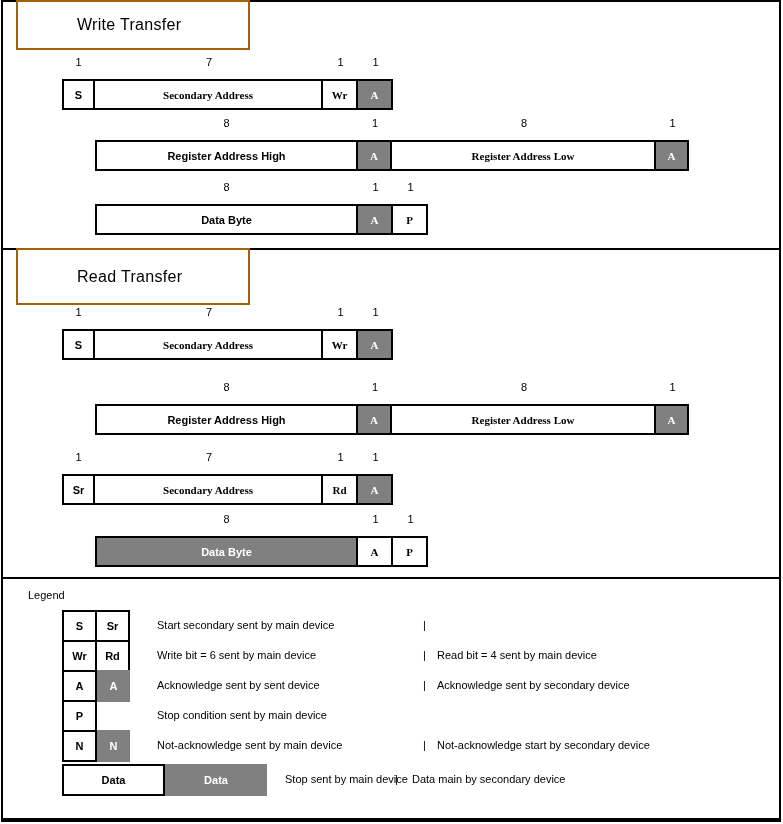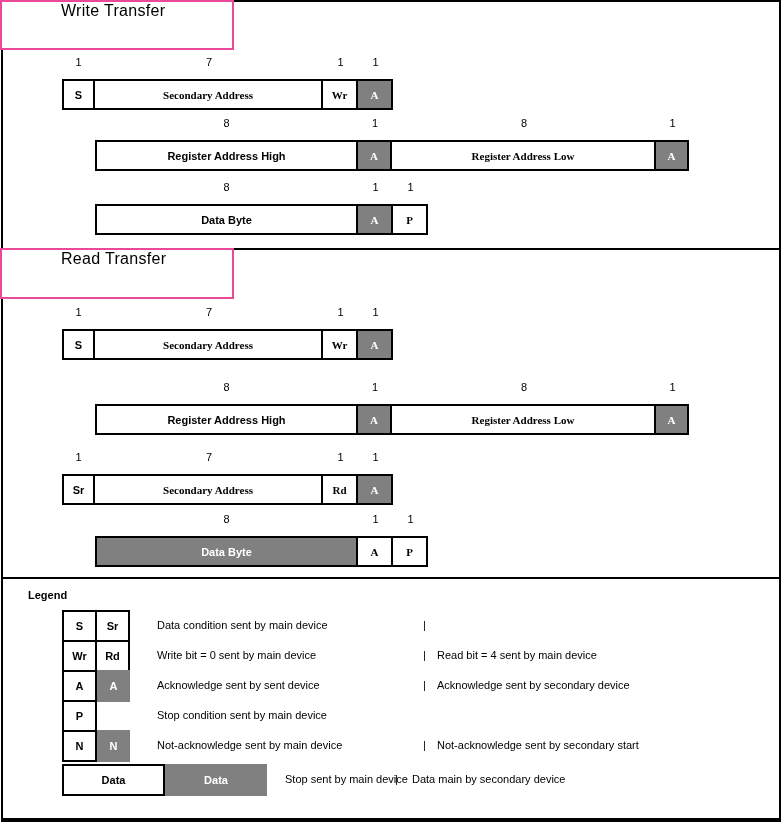--- a/index.html
+++ b/index.html
@@ -5,43 +5,43 @@
   html,body{margin:0;padding:0;background:#fff;}
   #canvas{position:relative;width:783px;height:824px;background:#fff;
           font-family:"Liberation Sans","DejaVu Sans",sans-serif;color:#000;overflow:hidden;}
 
   
   .section{position:absolute;left:1px;width:780px;border:2px solid #000;background:#fff;box-sizing:border-box;}
   #sec-write{top:0;height:250px;}
   #sec-read{top:248px;height:331px;}
   #sec-legend{top:577px;height:245px;border-bottom-width:4px;}
 
-  .titlebox{position:absolute;left:0;width:234px;border:2px solid #ec4899;background:#fff;
-            box-sizing:border-box;z-index:3;display:flex;}
+  .titlebox{position:absolute;left:16px;width:234px;border:2px solid #a16207;background:#fff;
+            box-sizing:border-box;z-index:3;display:flex;align-items:center;}
   #title-write{top:0;height:50px;}
-  #title-read{top:248px;height:51px;}
+  #title-read{top:248px;height:57px;}
   .titlebox span{padding-left:59px;font-size:16px;letter-spacing:.3px;}
 
   
   .bitrow{position:absolute;display:flex;z-index:2;}
   .cell{display:flex;flex-direction:column;box-sizing:border-box;}
   .bits{height:23px;font-size:11px;line-height:13px;text-align:center;}
   .box{height:31px;border:2px solid #000;box-sizing:border-box;background:#fff;
        display:flex;align-items:center;justify-content:center;
        font-size:11px;font-weight:bold;white-space:nowrap;}
   .cell:not(:first-child) .box{border-left:none;font-family:Liberation Serif, serif;}
   .gray{background:#808080;color:#fff;}
   .w33{width:33px}.w228{width:228px}.w35{width:35px}.w263{width:263px}.w34{width:34px}.w264{width:264px}
 
   
   #w-row1{left:62px;top:56px;}  #w-row2{left:95px;top:117px;}  #w-row3{left:95px;top:181px;}
   #r-row1{left:62px;top:306px;} #r-row2{left:95px;top:381px;}  #r-row3{left:62px;top:451px;} #r-row4{left:95px;top:513px;}
 
   
-  #legend-title{position:absolute;left:28px;top:589px;font-size:11px;font-weight:bold;z-index:2;}
+  #legend-title{position:absolute;left:28px;top:589px;font-size:11px;font-weight:normal;z-index:2;}
   #legend-rows{position:absolute;left:62px;top:610px;width:710px;height:182px;z-index:2;}
   .lrow{position:absolute;left:0;width:710px;height:30px;}
   .lr0{top:0}.lr1{top:30px}.lr2{top:60px}.lr3{top:90px}.lr4{top:120px}.lr5{top:154px}
   .lcell{position:absolute;top:0;height:32px;border:2px solid #000;background:#fff;box-sizing:border-box;
          display:flex;align-items:center;justify-content:center;font-size:11px;font-weight:bold;}
   .lc1{left:0;width:35px;}
   .lc2{left:33px;width:35px;}
   .lc2.lgray{left:35px;width:33px;border:none;background:#808080;color:#fff;}
   .lw1{left:0;width:103px;}
   .lw2{left:103px;width:102px;border:none;background:#808080;color:#fff;}
@@ -189,28 +189,28 @@
       <div class="box">P</div>
     </div>
   </div>
 
   <div id="legend-title">Legend</div>
   <div id="legend-rows">
 
     <div class="lrow lr0">
       <div class="lcell lc1">S</div>
       <div class="lcell lc2">Sr</div>
-      <div class="ldesc d1">Data condition sent by main device</div>
+      <div class="ldesc d1">Start secondary sent by main device</div>
       <div class="lsep sep">|</div>
     </div>
 
     <div class="lrow lr1">
       <div class="lcell lc1">Wr</div>
       <div class="lcell lc2">Rd</div>
-      <div class="ldesc d1">Write bit = 0 sent by main device</div>
+      <div class="ldesc d1">Write bit = 6 sent by main device</div>
       <div class="lsep sep">|</div>
       <div class="ldesc d2">Read bit = 4 sent by main device</div>
     </div>
 
     <div class="lrow lr2">
       <div class="lcell lc1">A</div>
       <div class="lcell lc2 lgray">A</div>
       <div class="ldesc d1">Acknowledge sent by sent device</div>
       <div class="lsep sep">|</div>
       <div class="ldesc d2">Acknowledge sent by secondary device</div>
@@ -219,21 +219,21 @@
     <div class="lrow lr3">
       <div class="lcell lc1">P</div>
       <div class="ldesc d1">Stop condition sent by main device</div>
     </div>
 
     <div class="lrow lr4">
       <div class="lcell lc1">N</div>
       <div class="lcell lc2 lgray">N</div>
       <div class="ldesc d1">Not-acknowledge sent by main device</div>
       <div class="lsep sep">|</div>
-      <div class="ldesc d2">Not-acknowledge sent by secondary start</div>
+      <div class="ldesc d2">Not-acknowledge start by secondary device</div>
     </div>
 
     <div class="lrow lr5">
       <div class="lcell lw1">Data</div>
       <div class="lcell lw2">Data</div>
       <div class="ldesc d1">Stop sent by main device</div>
       <div class="lsep sep">|</div>
       <div class="ldesc d2">Data main by secondary device</div>
     </div>
 

